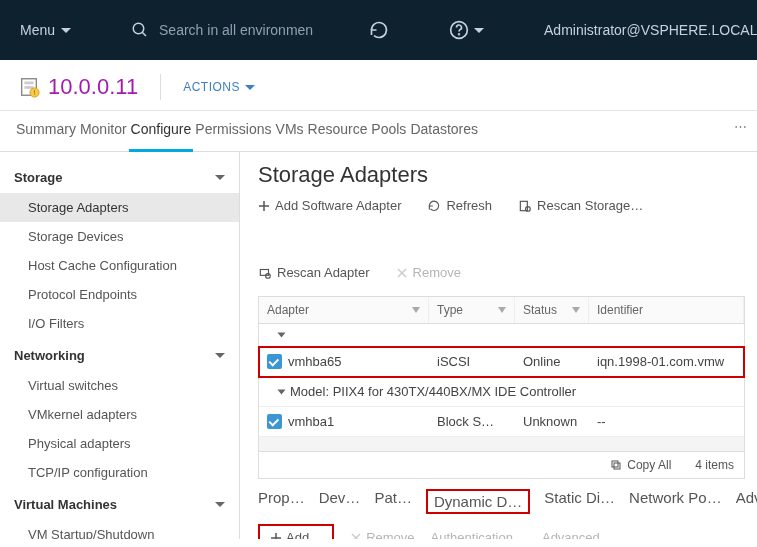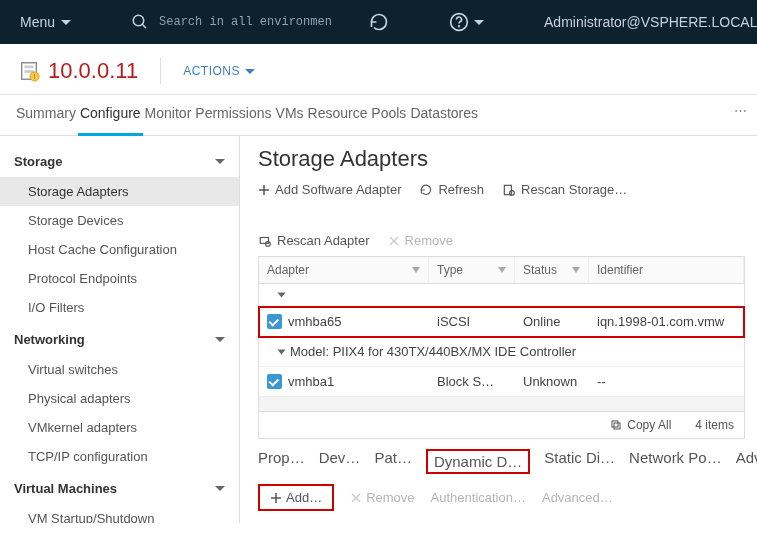--- a/index.html
+++ b/index.html
@@ -1,46 +1,46 @@
 <!DOCTYPE html>
 <html><head>
 <meta charset="utf-8">
 <style>
 * { box-sizing: border-box; margin: 0; padding: 0; font-family: -apple-system, BlinkMacSystemFont, "Segoe UI", Arial, sans-serif; }
 body { width: 757px; height: 547px; overflow: hidden; background: #fff; font-size: 13px; color: #333; }
 
-.topbar { height: 44px; background: #0e212f; color: #c5d1dc; display: flex; align-items: center; padding: 0 20px; gap: 30px; }
+.topbar { height: 60px; background: #0e212f; color: #c5d1dc; display: flex; align-items: center; padding: 0 20px; gap: 30px; }
 .topbar .menu-item { display: inline-flex; align-items: center; gap: 6px; cursor: pointer; font-size: 14px; }
 .topbar .search-wrap { display: flex; align-items: center; gap: 10px; flex: 1; }
-.topbar .search-wrap input { background: transparent; border: none; color: #3b82f6; font-size: 12px; outline: none; width: 180px; font-family: Liberation Mono, monospace; }
+.topbar .search-wrap input { background: transparent; border: none; color: #3b82f6; font-size: 14px; outline: none; width: 180px; }
 .topbar .search-wrap input::placeholder { color: #8fa0af; }
 .topbar .icon-btn { cursor: pointer; display: inline-flex; align-items: center; }
 .topbar .divider { width: 1px; height: 32px; background: #2a3c4a; }
 
 .header { display: flex; align-items: center; padding: 14px 18px 10px; gap: 22px; border-bottom: 1px solid #e5e5e5; }
-.header .host-title { display: flex; align-items: center; gap: 8px; font-size: 22px; color: #b91c1c; }
+.header .host-title { display: flex; align-items: center; gap: 8px; font-size: 22px; color: #a21caf; }
 .header .host-icon { width: 22px; height: 22px; position: relative; }
 .header .actions-link { color: #3b7fc4; font-size: 12px; letter-spacing: 0.5px; display: inline-flex; align-items: center; gap: 5px; cursor: pointer; }
 
 .tabs { display: flex; padding: 0 14px; border-bottom: 1px solid #ddd; position: relative; }
 .tabs .tab { padding: 10px 2px 12px; color: #666; cursor: pointer; font-size: 14px; }
 .tabs .tab.active { color: #333; border-bottom: 3px solid #00a9e0; margin-bottom: -1px; }
 .tabs .dots { position: absolute; right: 10px; top: 8px; color: #666; cursor: pointer; }
 
 .content { display: flex; height: calc(100% - 60px - 58px - 42px); }
 
 .sidebar { width: 240px; border-right: 1px solid #ddd; overflow-y: auto; padding: 8px 0; }
 .sidebar .section-head { display: flex; justify-content: space-between; align-items: center; padding: 10px 14px 8px; font-weight: 600; color: #333; cursor: pointer; }
 .sidebar .nav-item { padding: 7px 14px 7px 28px; color: #555; cursor: pointer; }
 .sidebar .nav-item.active { background: #e8e8e8; color: #333; }
 
 .main { flex: 1; padding: 10px 12px 0 18px; overflow: hidden; display: flex; flex-direction: column; position: relative; }
 .main .panel-title { font-size: 22px; font-weight: 400; color: #333; margin-bottom: 10px; }
 
-.toolbar { display: flex; flex-wrap: wrap; gap: 18px; align-items: center; margin-bottom: 4px; color: #555; font-size: 13px; }
+.toolbar { display: flex; flex-wrap: wrap; gap: 26px; align-items: center; margin-bottom: 12px; color: #555; font-size: 13px; }
 .toolbar .tb-item { display: inline-flex; align-items: center; gap: 5px; cursor: pointer; }
 .toolbar .tb-item.disabled { color: #b5b5b5; cursor: default; }
 
 .grid { border: 1px solid #ddd; margin-top: 4px; }
 .grid .ghead { display: flex; background: #fafafa; border-bottom: 1px solid #ddd; font-size: 12px; color: #666; }
 .grid .ghead .gh { padding: 6px 8px; border-right: 1px solid #eee; display: flex; align-items: center; justify-content: space-between; }
 .gh.c-adapter { width: 170px; padding-left: 30px; }
 .gh.c-type { width: 86px; }
 .gh.c-status { width: 74px; }
 .gh.c-id { flex: 1; }
@@ -129,22 +129,22 @@
   </div>
   <div style="width:1px;height:26px;background:#ddd"></div>
   <div class="actions-link">
     <span>ACTIONS</span>
     <span class="chev down" style="color:#3b7fc4"></span>
   </div>
 </div>
 
 <div class="tabs">
   <div class="tab">Summary</div>
+  <div class="tab">Monitor</div>
   <div class="tab active">Configure</div>
-  <div class="tab">Monitor</div>
   <div class="tab">Permissions</div>
   <div class="tab">VMs</div>
   <div class="tab">Resource Pools</div>
   <div class="tab">Datastores</div>
   <div class="dots">⋯</div>
 </div>
 
 <div class="content">
 
   <div class="sidebar">
@@ -156,22 +156,22 @@
     <div class="nav-item">Storage Devices</div>
     <div class="nav-item">Host Cache Configuration</div>
     <div class="nav-item">Protocol Endpoints</div>
     <div class="nav-item">I/O Filters</div>
 
     <div class="section-head">
       <span>Networking</span>
       <span class="chev down" style="color:#666"></span>
     </div>
     <div class="nav-item">Virtual switches</div>
+    <div class="nav-item">VMkernel adapters</div>
     <div class="nav-item">Physical adapters</div>
-    <div class="nav-item">VMkernel adapters</div>
     <div class="nav-item">TCP/IP configuration</div>
 
     <div class="section-head">
       <span>Virtual Machines</span>
       <span class="chev down" style="color:#666"></span>
     </div>
     <div class="nav-item">VM Startup/Shutdown</div>
 
   </div>
 

